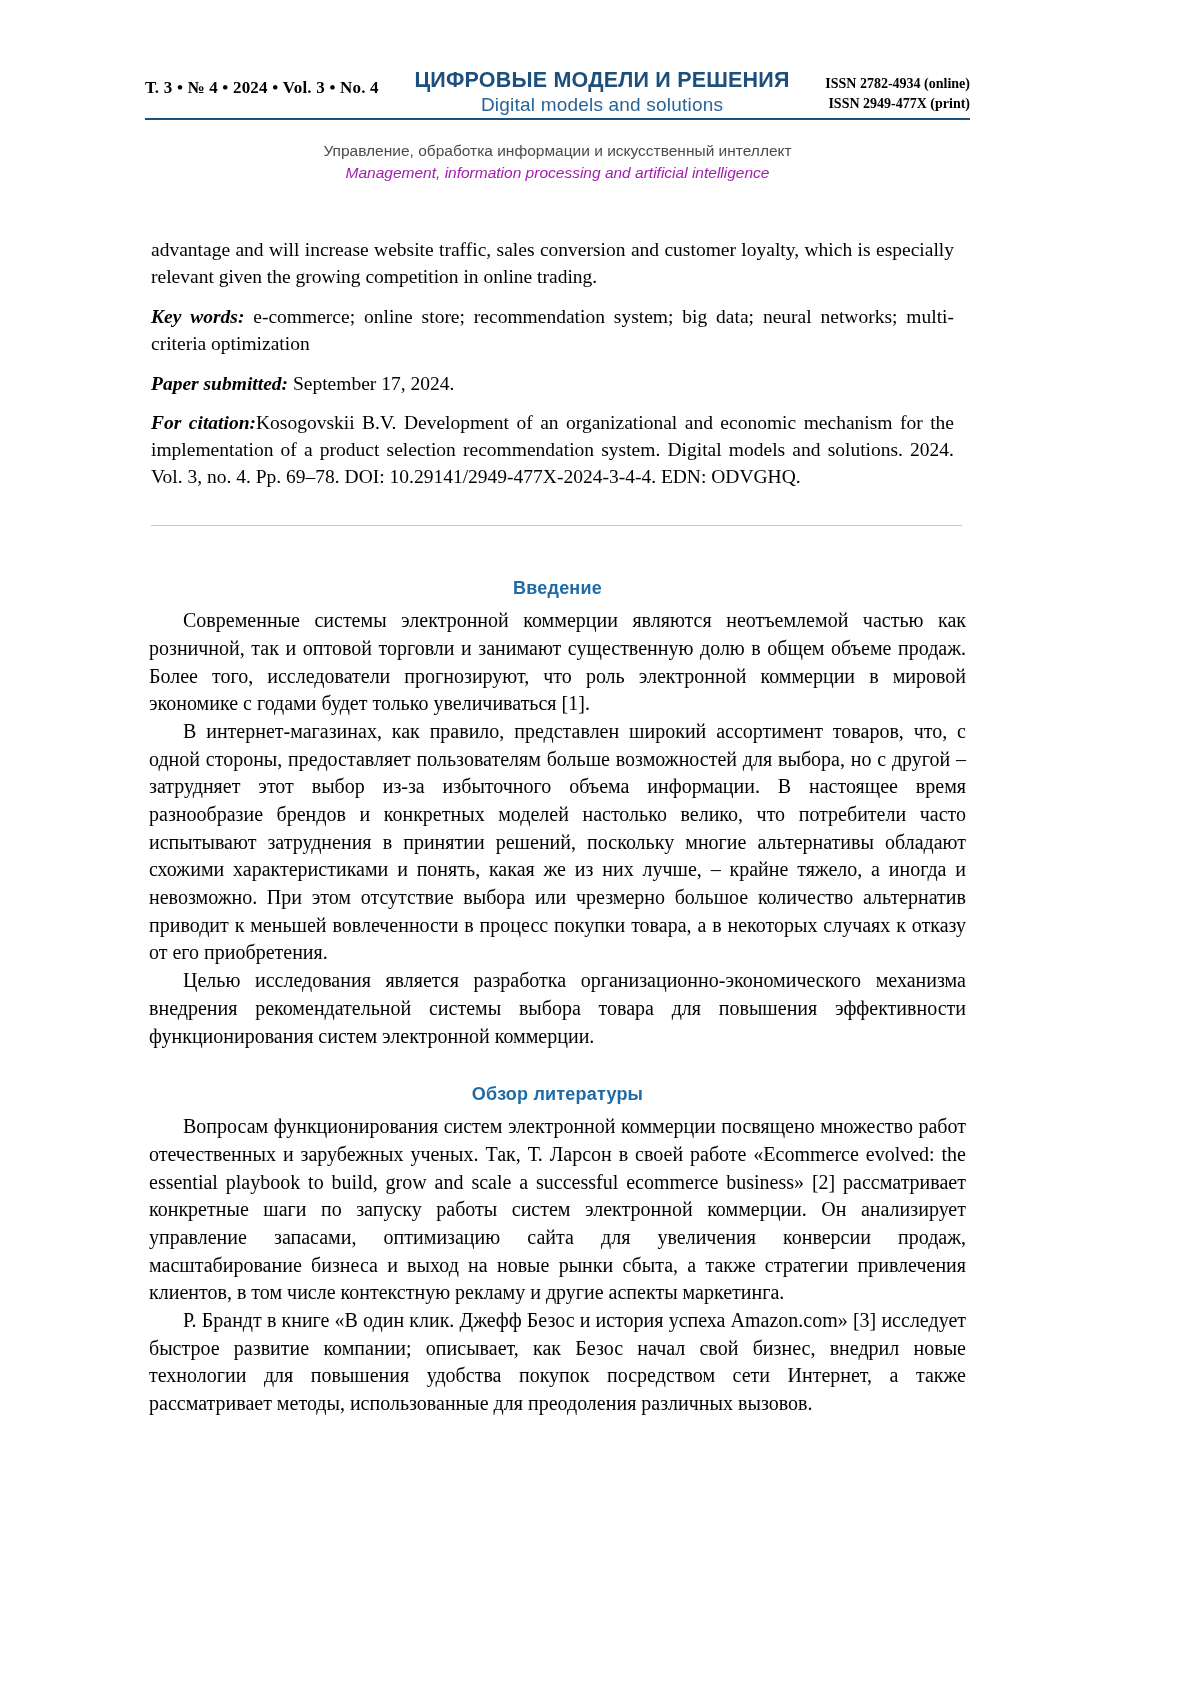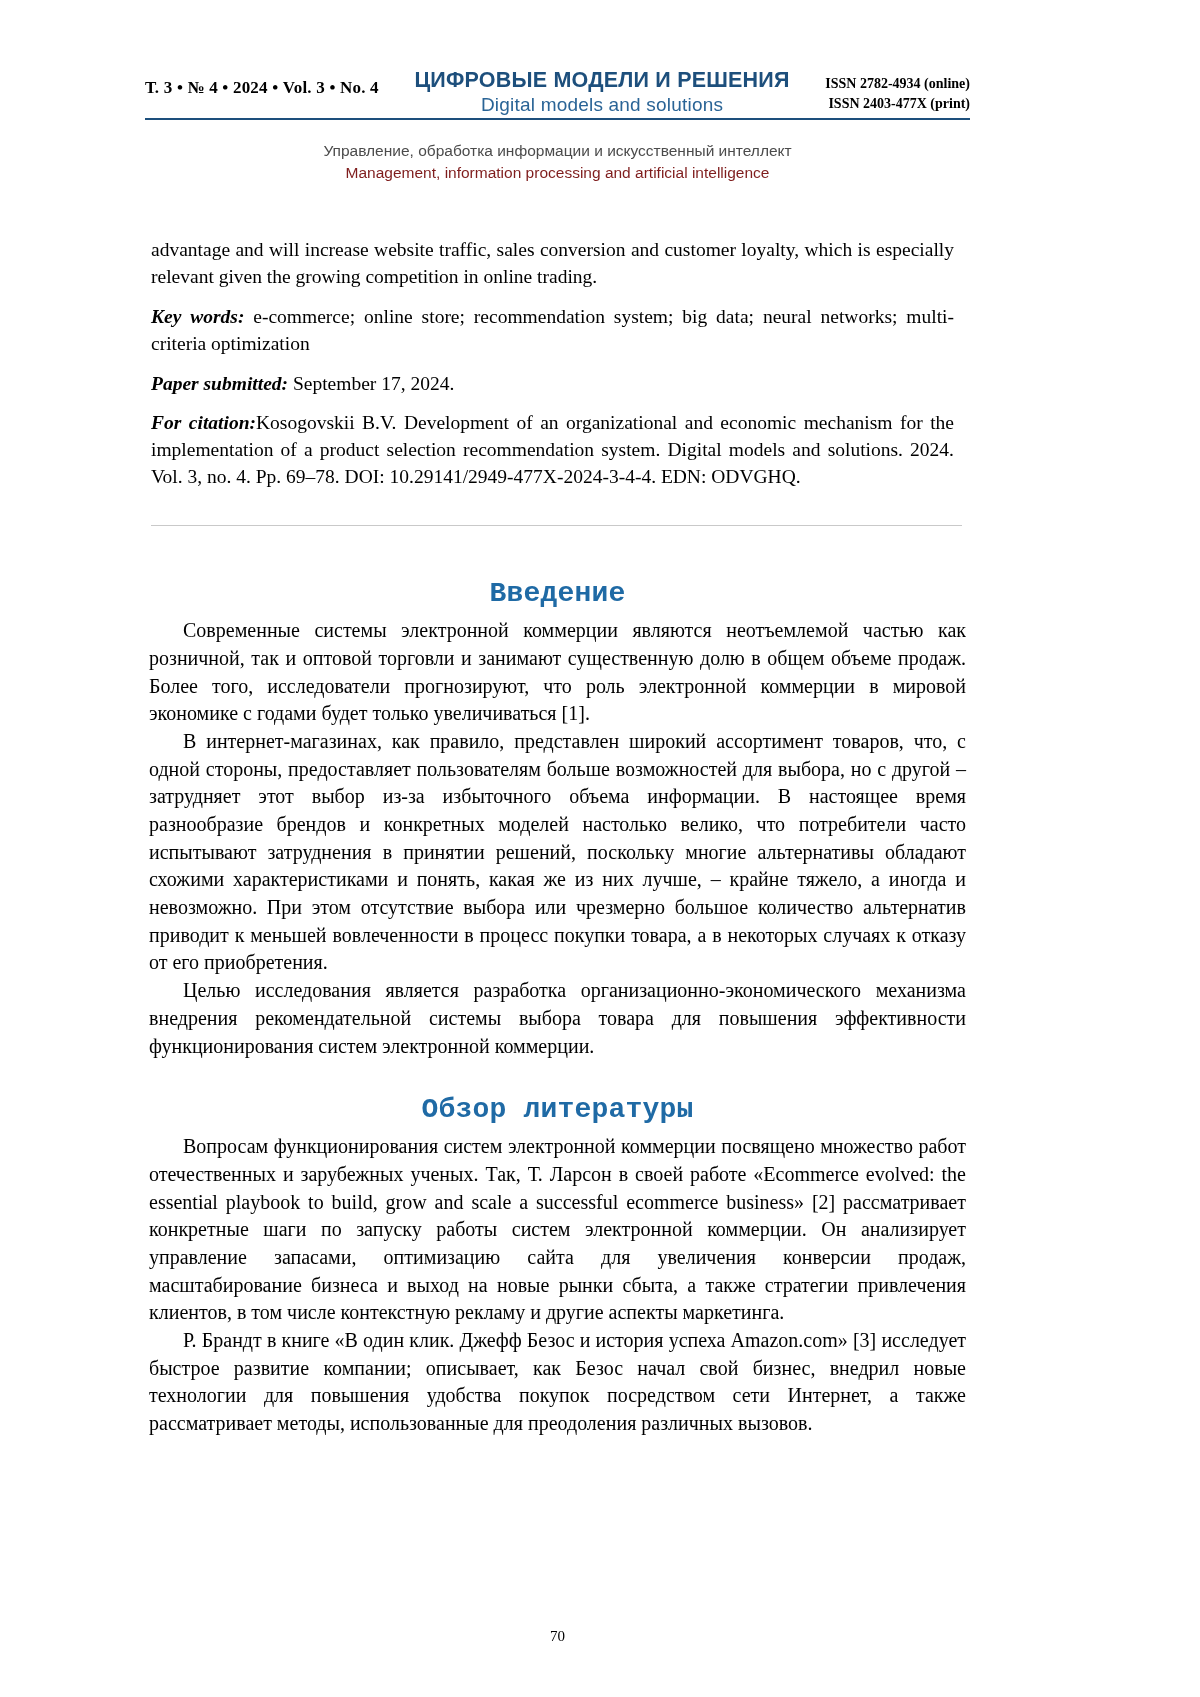--- a/index.html
+++ b/index.html
@@ -91,21 +91,22 @@
     color: #4b4b4b;
     font-family: "Liberation Sans", sans-serif;
   }
   .rubric .ru {
     font-size: 15.5px;
     line-height: 1.45;
     text-align: center;
   }
   .rubric .en {
     font-size: 15.5px;
-    color: #7f1d1d;
+    font-style: italic;
+    color: #a21caf;
     line-height: 1.45;
   }
 
   
   .abstract-block {
     margin-top: 52px;
     padding: 0 8px 0 6px;
   }
   .abstract-block p {
     margin: 0 8px 13px 0;
@@ -122,22 +123,22 @@
     border: 0;
     border-top: 1.5px solid #c9c9c9;
   }
 
   
   .body-area {
     margin-top: 52px;
     padding: 0 4px;
   }
   h2.sect {
-    font-family: Liberation Mono, monospace;
-    font-size: 28px;
+    font-family: Liberation Sans, sans-serif;
+    font-size: 18px;
     font-weight: 600;
     color: #1f6aa5;
     text-align: center;
     margin: 10px 0 8px 0;
     letter-spacing: 0.2px;
   }
   h2.sect.second {
     margin-top: 34px;
   }
   .body-area p {
@@ -166,21 +167,21 @@
 <div class="page">
 
   <div class="masthead">
     <div class="mast-left">Т. 3 • № 4 • 2024 • Vol. 3 • No. 4</div>
     <div class="mast-center">
       <div class="journal-ru">ЦИФРОВЫЕ МОДЕЛИ И РЕШЕНИЯ</div>
       <div class="journal-en">Digital models and solutions</div>
     </div>
     <div class="mast-right">
       <div class="issn">ISSN 2782-4934 (online)</div>
-      <div class="issn">ISSN 2403-477X (print)</div>
+      <div class="issn">ISSN 2949-477X (print)</div>
     </div>
   </div>
   <div class="mast-rule"></div>
 
   <div class="rubric">
     <div class="ru">Управление, обработка информации и искусственный интеллект</div>
     <div class="en">Management, information processing and artificial intelligence</div>
   </div>
 
   <div class="abstract-block">
@@ -197,15 +198,14 @@
     <p>Современные системы электронной коммерции являются неотъемлемой частью как розничной, так и оптовой торговли и занимают существенную долю в общем объеме продаж. Более того, исследователи прогнозируют, что роль электронной коммерции в мировой экономике с годами будет только увеличиваться [1].</p>
     <p>В интернет-магазинах, как правило, представлен широкий ассортимент товаров, что, с одной стороны, предоставляет пользователям больше возможностей для выбора, но с другой – затрудняет этот выбор из-за избыточного объема информации. В настоящее время разнообразие брендов и конкретных моделей настолько велико, что потребители часто испытывают затруднения в принятии решений, поскольку многие альтернативы обладают схожими характеристиками и понять, какая же из них лучше, – крайне тяжело, а иногда и невозможно. При этом отсутствие выбора или чрезмерно большое количество альтернатив приводит к меньшей вовлеченности в процесс покупки товара, а в некоторых случаях к отказу от его приобретения.</p>
     <p>Целью исследования является разработка организационно-экономического механизма внедрения рекомендательной системы выбора товара для повышения эффективности функционирования систем электронной коммерции.</p>
 
     <h2 class="sect second">Обзор литературы</h2>
     <p>Вопросам функционирования систем электронной коммерции посвящено множество работ отечественных и зарубежных ученых. Так, Т. Ларсон в своей работе «Ecommerce evolved: the essential playbook to build, grow and scale a successful ecommerce business» [2] рассматривает конкретные шаги по запуску работы систем электронной коммерции. Он анализирует управление запасами, оптимизацию сайта для увеличения конверсии продаж, масштабирование бизнеса и выход на новые рынки сбыта, а также стратегии привлечения клиентов, в том числе контекстную рекламу и другие аспекты маркетинга.</p>
     <p>Р. Брандт в книге «В один клик. Джефф Безос и история успеха Amazon.com» [3] исследует быстрое развитие компании; описывает, как Безос начал свой бизнес, внедрил новые технологии для повышения удобства покупок посредством сети Интернет, а также рассматривает методы, использованные для преодоления различных вызовов.</p>
 
   </div>
 
-  <div class="folio">70</div>
 
 </div>
 
 </body></html>

